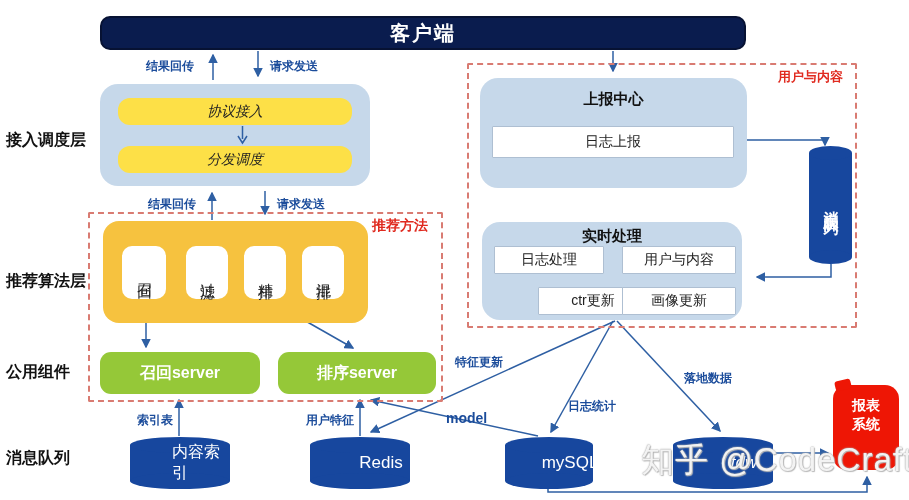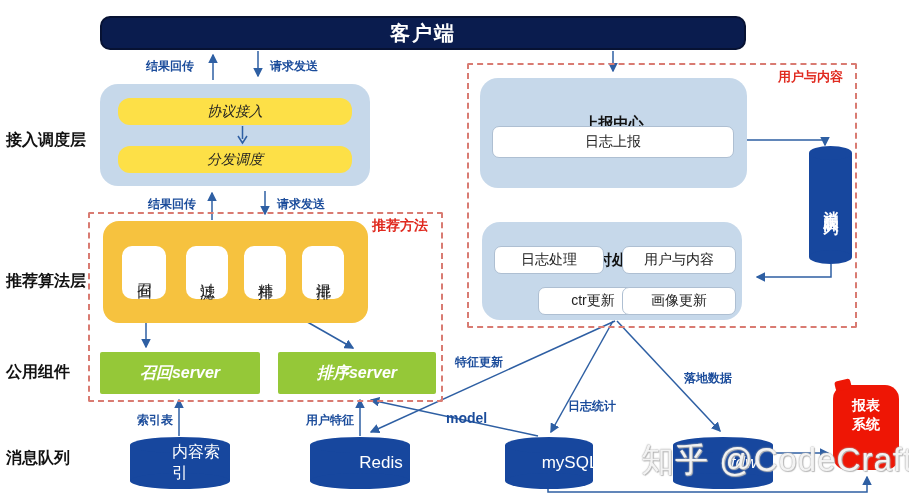--- a/index.html
+++ b/index.html
@@ -17,37 +17,37 @@
   }
   
   .layer-label{color:#111;font-weight:bold;font-size:16px;width:96px;}
   
   .panel-blue{background:#C6D8EA;border-radius:18px;}
   .white-pill{
     background:#fde047;border-radius:12px;display:flex;align-items:center;justify-content:center;
     font-size:14px;color:#222;font-style:italic;
   }
   .white-cell{
-    background:#fff;border:1px solid #AEBFD2;border-radius:7px;
+    background:#fff;border:1px solid #AEBFD2;border-radius:1px;
     display:flex;align-items:center;justify-content:center;font-size:14px;color:#222;
   }
-  .panel-title{font-weight:bold;font-size:15px;color:#111;text-align:center;margin-top:24px;}
+  .panel-title{font-weight:bold;font-size:15px;color:#111;text-align:center;}
   
   .dashed-red{border:2px dashed #D97B72;border-radius:2px;box-sizing:border-box;}
   .red-label{color:#E02A1F;font-weight:bold;font-size:14px;}
   
   .orange-box{background:#F6C23F;border-radius:16px;}
   .step-box{
     background:#fff;border-radius:10px;display:flex;align-items:center;justify-content:center;
     writing-mode:vertical-rl;text-orientation:upright;font-size:15px;color:#222;letter-spacing:2px;
   }
   
   .server-box{
     background:#95C838;display:flex;align-items:center;justify-content:center;
-    color:#fff;font-weight:bold;font-size:16px;border-radius:2px;font-style:italic;
+    color:#fff;font-weight:bold;font-size:16px;border-radius:11px;
   }
   
   .cyl{background:#17479E;position:absolute;}
   .cyl::before{content:'';position:absolute;top:-8px;left:0;right:0;height:16px;border-radius:50%;background:#17479E;}
   .cyl::after{content:'';position:absolute;bottom:-8px;left:0;right:0;height:16px;border-radius:50%;background:#17479E;}
   .cyl .lbl{position:absolute;inset:0;display:flex;align-items:center;justify-content:center;
     color:#fff;font-size:17px;z-index:2;margin-left:42px;}
   .cyl-v{background:#17479E;position:absolute;}
   .cyl-v::before{content:'';position:absolute;top:-7px;left:0;right:0;height:14px;border-radius:50%;background:#17479E;}
   .cyl-v::after{content:'';position:absolute;bottom:-7px;left:0;right:0;height:14px;border-radius:50%;background:#17479E;}

